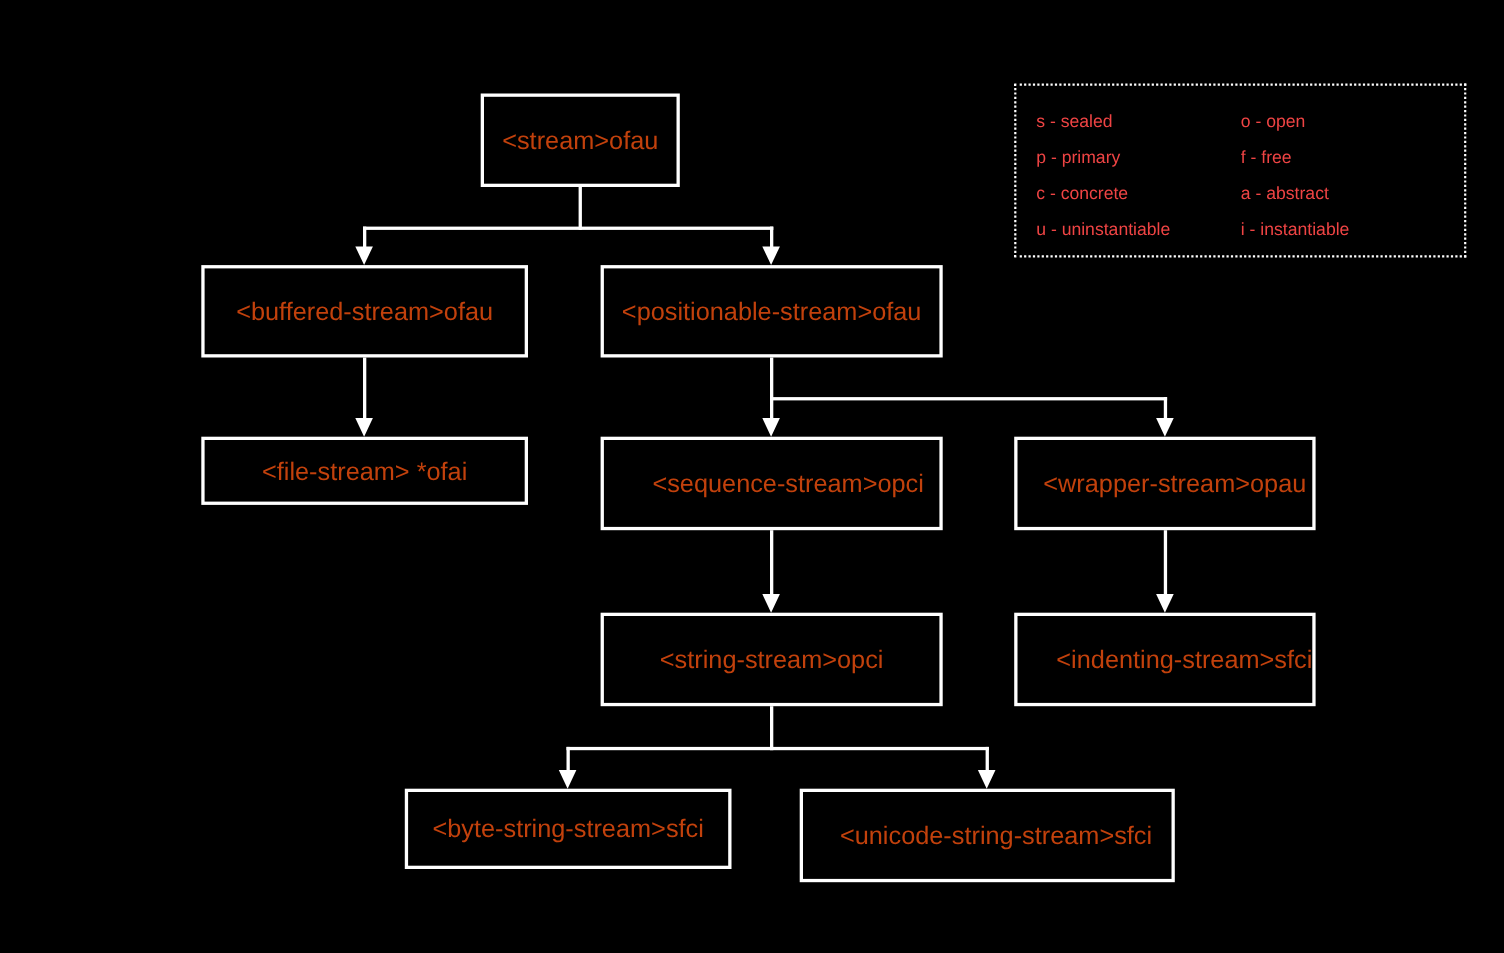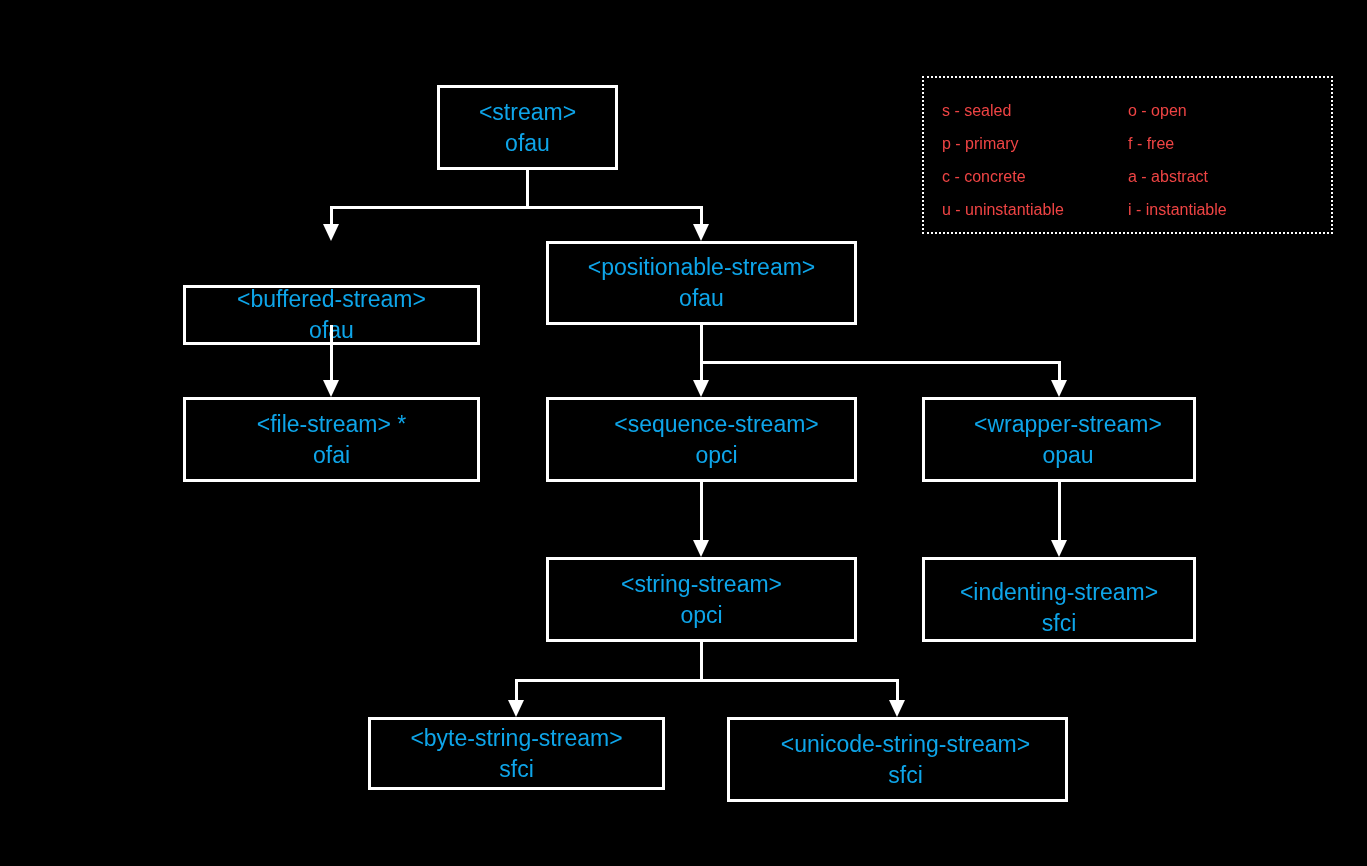--- a/index.html
+++ b/index.html
@@ -9,23 +9,23 @@
     height: 866px;
     background: #000000;
     font-family: "Liberation Sans", "DejaVu Sans", sans-serif;
     overflow: hidden;
   }
   .node {
     position: absolute;
     box-sizing: border-box;
     background: #000000;
     border: 3px solid #ffffff;
-    color: #0ea5e9;
+    color: #c2410c;
     display: flex;
-    flex-direction: column;
+    flex-direction: row;
     align-items: center;
     justify-content: center;
     text-align: center;
     font-size: 23px;
     line-height: 31px;
   }
   .seg {
     position: absolute;
     background: #ffffff;
   }
@@ -57,29 +57,29 @@
 </style>
 </head>
 <body>
 
 <div id="canvas">
 
   <div class="node" style="left:437px; top:85px;  width:181px; height:85px;">
     <span>&lt;stream&gt;</span>
     <span>ofau</span>
   </div>
-  <div class="node" style="left:183px; top:241px; width:297px; height:60px;margin-top:44px;">
+  <div class="node" style="left:183px; top:241px; width:297px; height:84px;">
     <span>&lt;buffered-stream&gt;</span>
     <span>ofau</span>
   </div>
   <div class="node" style="left:546px; top:241px; width:311px; height:84px;">
     <span>&lt;positionable-stream&gt;</span>
     <span>ofau</span>
   </div>
-  <div class="node" style="left:183px; top:397px; width:297px; height:85px;">
+  <div class="node" style="left:183px; top:397px; width:297px; height:62px;">
     <span>&lt;file-stream&gt; *</span>
     <span>ofai</span>
   </div>
   <div class="node" style="left:546px; top:397px; width:311px; height:85px;padding-left:30px;">
     <span>&lt;sequence-stream&gt;</span>
     <span>opci</span>
   </div>
   <div class="node" style="left:922px; top:397px; width:274px; height:85px;padding-left:18px;">
     <span>&lt;wrapper-stream&gt;</span>
     <span>opau</span>

